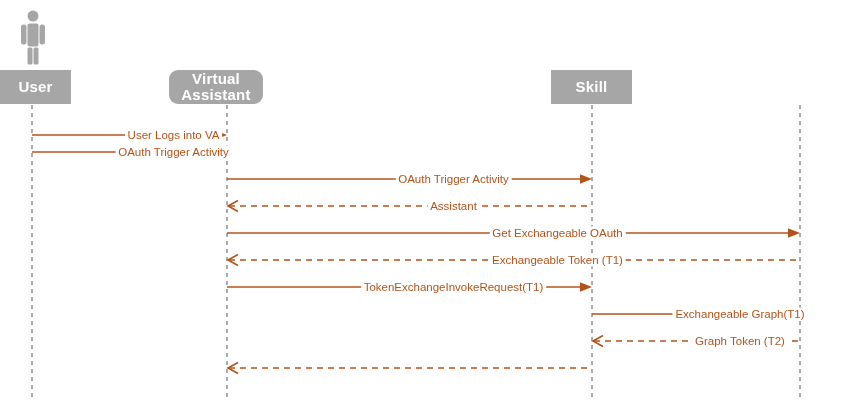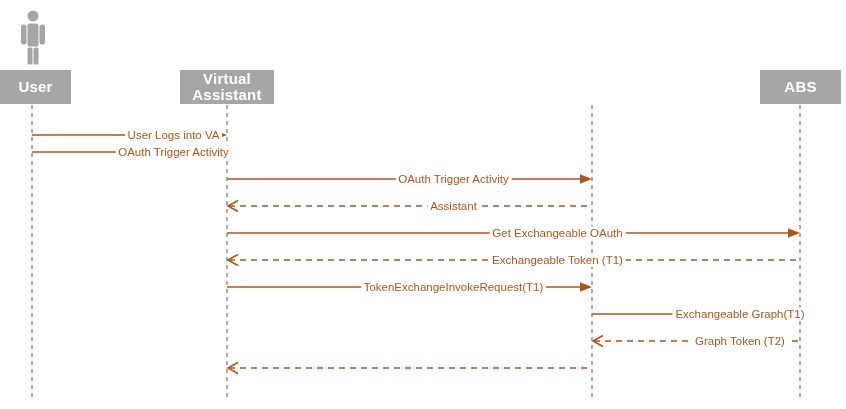--- a/index.html
+++ b/index.html
@@ -10,21 +10,21 @@
   
   .person{position:absolute;left:10px;top:9px;width:46px;height:57px;}
   .person *{fill:#a6a6a6;}
 
   
   .actor-box{position:absolute;top:70px;height:34px;background:#a6a6a6;
              color:#ffffff;font-size:15px;font-weight:700;line-height:16px;
              display:flex;align-items:center;justify-content:center;
              text-align:center;letter-spacing:.2px;}
   .box-user{left:0;width:71px;}
-  .box-va{left:180px;width:94px;}
+  .box-va{left:169px;width:94px;border-radius:9px;}
   .box-skill{left:551px;width:81px;}
   .box-abs{left:760px;width:81px;}
 
   
   .lifeline{position:absolute;top:105px;height:293px;width:1.5px;
             background:repeating-linear-gradient(to bottom,#ababab 0 4px,transparent 4px 8px);}
   .ll-user{left:31px;} .ll-va{left:226px;} .ll-skill{left:591px;} .ll-abs{left:799px;}
 
   
   .msg{position:absolute;height:16px;}
@@ -51,22 +51,22 @@
   <div class="lifeline ll-va"></div>
   <div class="lifeline ll-skill"></div>
   <div class="lifeline ll-abs"></div>
 
   <div class="actor-box box-user">
       <span>User</span>
     </div>
   <div class="actor-box box-va">
       <span>Virtual Assistant</span>
     </div>
-  <div class="actor-box box-abs">
-      <span>ABS</span>
+  <div class="actor-box box-skill">
+      <span>Skill</span>
     </div>
 
   <div id="messages">
       <div class="msg" style="left: 32px; top: 127px; width: 195px;">
         <svg width="195" height="16">
           <line x1="0" x2="184" y1="8" y2="8" stroke="#b2541a" stroke-width="1.6"></line>
           <polygon points="183,3.2 195,8 183,12.8" fill="#b2541a"></polygon>
         </svg>
         <span class="msg-label">User Logs into VA</span>
       </div>

